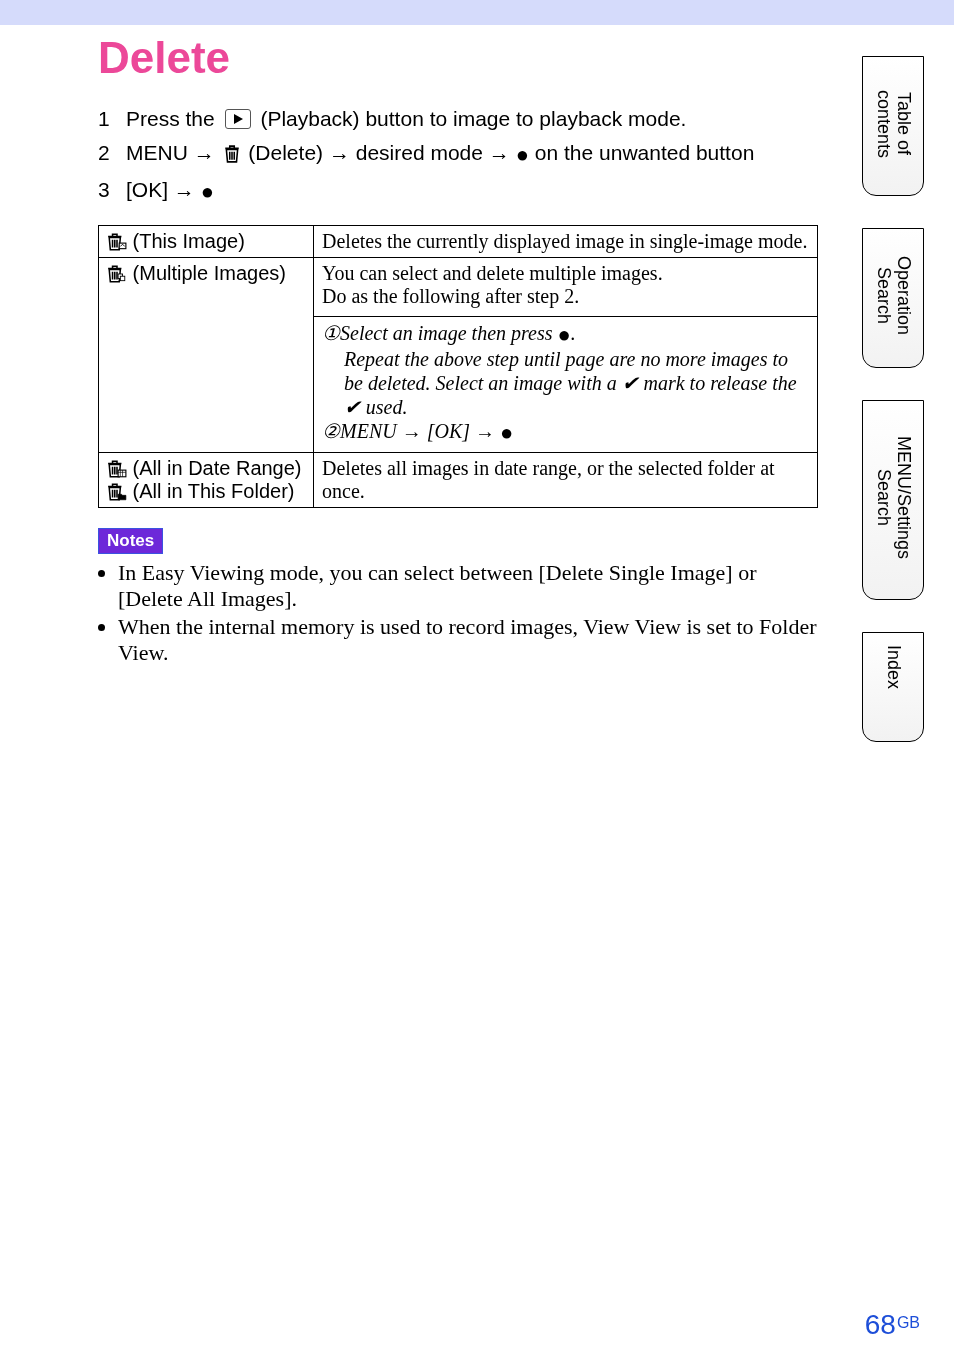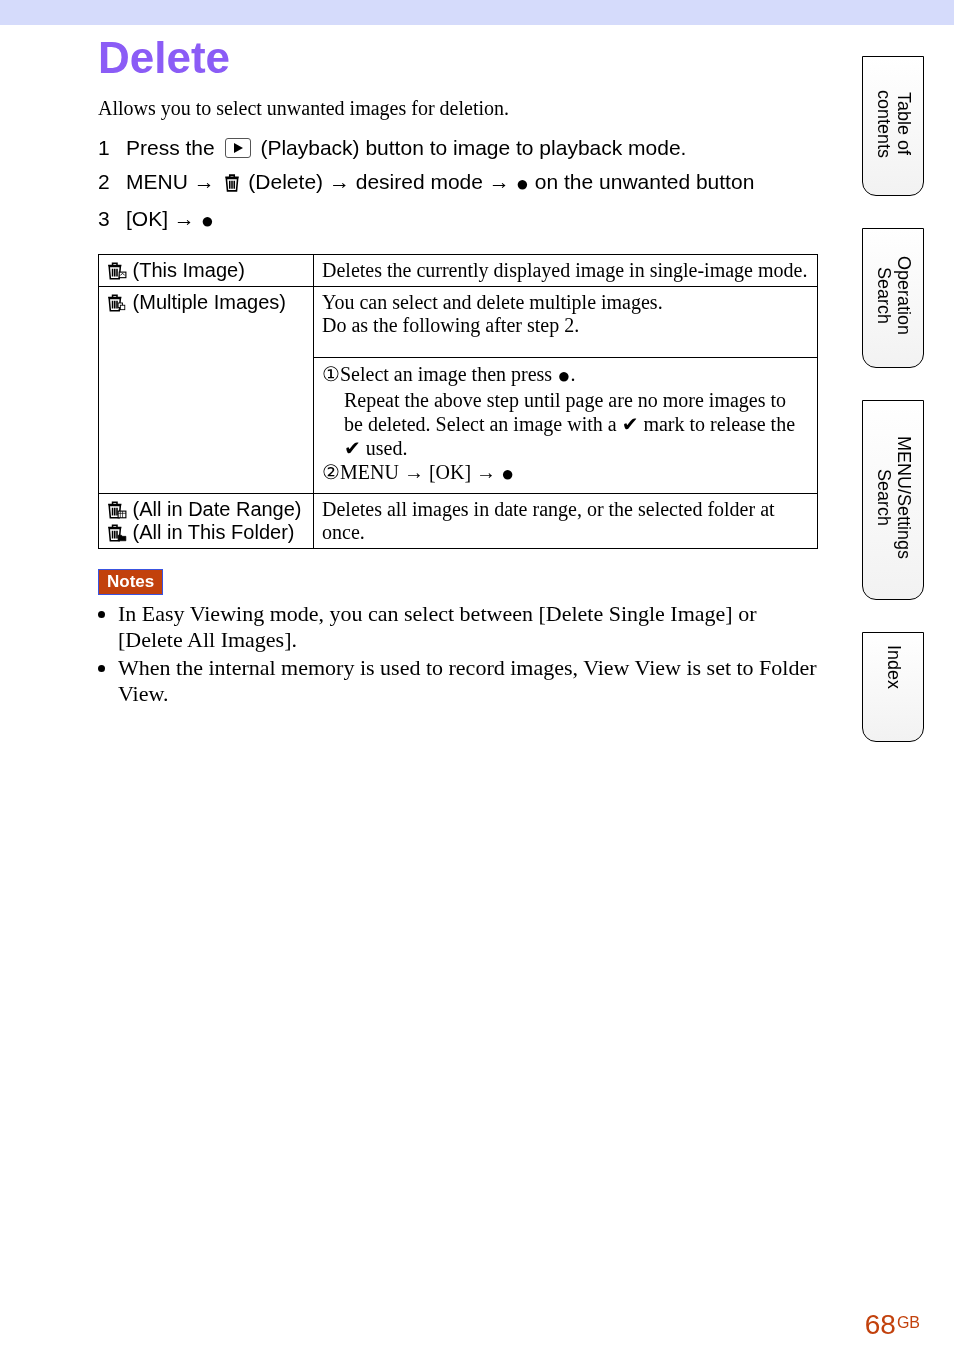--- a/index.html
+++ b/index.html
@@ -1,64 +1,63 @@
 <!DOCTYPE html>
 <html><head>
 <meta charset="utf-8">
 <style>
   * { margin: 0; padding: 0; box-sizing: border-box; }
   html, body { width: 954px; height: 1369px; background: #fff; font-family: "Times New Roman", Times, serif; color: #000; }
   .page { position: relative; width: 954px; height: 1369px; }
   .topbar { position: absolute; left: 0; top: 0; right: 0; height: 25px; background: #d5dbfb; }
   .content { position: absolute; left: 98px; top: 33px; width: 720px; }
-  h1.title { font-family: Arial, Helvetica, sans-serif; font-weight: 700; color: #8b5cf6; font-size: 44px; margin-bottom: 12px; letter-spacing: 0px; }
+  h1.title { font-family: Arial, Helvetica, sans-serif; font-weight: 700; color: #ec4899; font-size: 44px; margin-bottom: 24px; letter-spacing: 0px; }
   .intro { font-size: 20px; line-height: 1.35; margin-bottom: 14px; }
   .intro .icon-inline { vertical-align: -3px; }
   .steplist { list-style: none; font-family: Arial, Helvetica, sans-serif; font-size: 21px; }
   .steplist li { margin: 10px 0; display: flex; align-items: flex-start; gap: 10px; }
   .steplist li .num { width: 18px; flex: 0 0 18px; }
   .steplist li .body { flex: 1; }
   .playbtn { display: inline-block; width: 26px; height: 20px; border: 1.5px solid #555; border-radius: 3px; vertical-align: -3px; margin: 0 4px; position: relative; }
   .playbtn::after { content:""; position:absolute; left:8px; top:4px; width:0; height:0; border-left:9px solid #000; border-top:5px solid transparent; border-bottom:5px solid transparent; }
   .arrow { font-family: Arial, sans-serif; }
   table.modes { width: 100%; border-collapse: collapse; margin-top: 20px; font-size: 20px; }
   table.modes td { border: 1px solid #000; padding: 4px 8px; vertical-align: top; }
   table.modes td.left { font-family: Arial, Helvetica, sans-serif; font-weight: 400; width: 215px; }
   .desc-inner { padding: 2px 2px 4px 2px; }
-  .desc-sub { border-top: 1px solid #000; margin-top: 16px; padding-top: 6px; }
+  .desc-sub { border-top: 1px solid #000; margin-top: 4px; padding-top: 6px; font-style: italic; }
   .circnum { display:inline-block; width:18px; text-align:center; font-family:Arial,sans-serif; }
   .indent-line { padding-left: 22px; display:block; }
-  .notes-label { display: inline-block; background: #c2410c; color: #fff; font-family: Arial, Helvetica, sans-serif; font-weight: 700; font-size: 17px; padding: 2px 8px; margin-top: 20px; border: 1px solid #3a53e0; }
+  .notes-label { display: inline-block; background: #6d28d9; color: #fff; font-family: Arial, Helvetica, sans-serif; font-weight: 700; font-size: 17px; padding: 2px 8px; margin-top: 20px; border: 1px solid #3a53e0; }
   ul.notes { margin-top: 6px; padding-left: 20px; font-size: 22px; }
   ul.notes li { margin: 2px 0; }
   
   .sidetabs { position: absolute; right: 28px; top: 56px; width: 64px; }
   .tab { display:block; width: 62px; border: 1px solid #000; border-radius: 0 0 14px 14px; background: linear-gradient(#fff, #f2f2f2); margin-bottom: 32px; text-align: center; font-family: Arial, Helvetica, sans-serif; font-size: 18px; cursor: pointer; }
   .tab .vt { writing-mode: vertical-rl; text-orientation: mixed; display:inline-block; padding: 12px 2px 16px 2px; line-height: 1.1; }
   .tab.toc { height: 140px; }
   .tab.op { height: 140px; }
   .tab.menu { height: 200px; }
   .tab.index { height: 110px; }
   
-  .pagenum { position: absolute; right: 34px; bottom: 28px; font-family: Arial, Helvetica, sans-serif; font-size: 28px; color:#c2410c; }
+  .pagenum { position: absolute; right: 34px; bottom: 28px; font-family: Arial, Helvetica, sans-serif; font-size: 28px; color:#1d4ed8; }
   .pagenum .gb { font-size: 16px; vertical-align: 6px; margin-left:1px; }
   .dot { font-size: 22px; vertical-align: -2px; }
   .check { font-family: Arial, sans-serif; }
 </style>
 </head>
 <body>
 
 <div class="page">
   <div class="topbar"></div>
 
   <div class="content">
     <h1 class="title">Delete</h1>
 
     <div class="intro">
-      <div>Allows you to select unwanted images for deletion.</div>
     </div>
 
     <ul class="steplist">
       <li>
         <span class="num">1</span>
         <span class="body">
           <span>Press the </span>
           <span class="playbtn"></span>
           <span> (Playback) button to image to playback mode.</span>
         </span>

